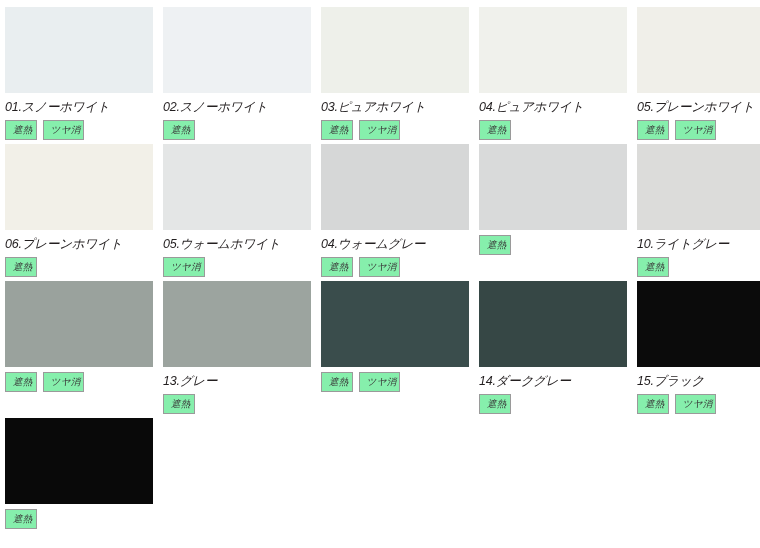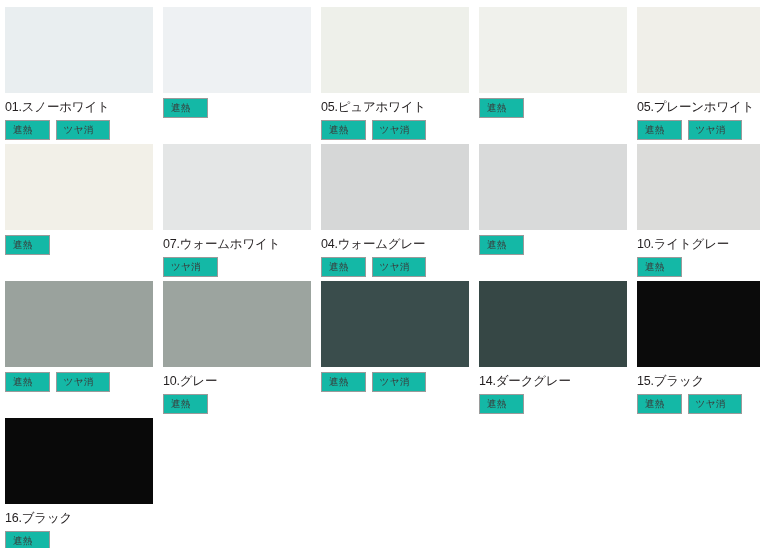--- a/index.html
+++ b/index.html
@@ -39,90 +39,95 @@
   }
 
   .swatch-label {
     font-size: 12.5px;
     line-height: 15px;
     color: #231f20;
     margin-top: 7px;
     white-space: nowrap;
     letter-spacing: -0.2px;
     font-weight: 400;
+    font-style: italic;
   }
 
   .badge-row {
     margin-top: 5px;
     display: flex;
     gap: 6px;
     align-items: flex-start;
   }
 
   .badge {
     border: 1px solid #9a9a9a;
     color: #3a3a3a;
     font-size: 9.5px;
     line-height: 1;
-    padding: 4px 16px 4px 7px;
-    background: #14b8a6;
+    padding: 4px 3px 4px 7px;
+    background: #86efac;
     white-space: nowrap;
     box-sizing: border-box;
     letter-spacing: 0.3px;
+    font-style: italic;
   }
 </style>
 </head>
 <body>
 
 <div id="swatch-grid">
     <div class="swatch-cell">
       <div class="swatch-chip" style="background: rgb(233, 238, 240);"></div>
       <div class="swatch-label">01.スノーホワイト</div>
       <div class="badge-row">
         <span class="badge">遮熱</span>
         <span class="badge">ツヤ消</span>
       </div>
     </div>
     <div class="swatch-cell">
       <div class="swatch-chip" style="background: rgb(238, 241, 243);"></div>
+      <div class="swatch-label">02.スノーホワイト</div>
       <div class="badge-row">
         <span class="badge">遮熱</span>
       </div>
     </div>
     <div class="swatch-cell">
       <div class="swatch-chip" style="background: rgb(238, 240, 234);"></div>
-      <div class="swatch-label">05.ピュアホワイト</div>
+      <div class="swatch-label">03.ピュアホワイト</div>
       <div class="badge-row">
         <span class="badge">遮熱</span>
         <span class="badge">ツヤ消</span>
       </div>
     </div>
     <div class="swatch-cell">
       <div class="swatch-chip" style="background: rgb(240, 241, 236);"></div>
+      <div class="swatch-label">04.ピュアホワイト</div>
       <div class="badge-row">
         <span class="badge">遮熱</span>
       </div>
     </div>
     <div class="swatch-cell">
       <div class="swatch-chip" style="background: rgb(240, 239, 233);"></div>
       <div class="swatch-label">05.プレーンホワイト</div>
       <div class="badge-row">
         <span class="badge">遮熱</span>
         <span class="badge">ツヤ消</span>
       </div>
     </div>
     <div class="swatch-cell">
       <div class="swatch-chip" style="background: rgb(242, 240, 232);"></div>
+      <div class="swatch-label">06.プレーンホワイト</div>
       <div class="badge-row">
         <span class="badge">遮熱</span>
       </div>
     </div>
     <div class="swatch-cell">
       <div class="swatch-chip" style="background: rgb(228, 230, 230);"></div>
-      <div class="swatch-label">07.ウォームホワイト</div>
+      <div class="swatch-label">05.ウォームホワイト</div>
       <div class="badge-row">
         <span class="badge">ツヤ消</span>
       </div>
     </div>
     <div class="swatch-cell">
       <div class="swatch-chip" style="background: rgb(214, 215, 215);"></div>
       <div class="swatch-label">04.ウォームグレー</div>
       <div class="badge-row">
         <span class="badge">遮熱</span>
         <span class="badge">ツヤ消</span>
@@ -143,21 +148,21 @@
     </div>
     <div class="swatch-cell">
       <div class="swatch-chip" style="background: rgb(154, 162, 157);"></div>
       <div class="badge-row">
         <span class="badge">遮熱</span>
         <span class="badge">ツヤ消</span>
       </div>
     </div>
     <div class="swatch-cell">
       <div class="swatch-chip" style="background: rgb(156, 164, 159);"></div>
-      <div class="swatch-label">10.グレー</div>
+      <div class="swatch-label">13.グレー</div>
       <div class="badge-row">
         <span class="badge">遮熱</span>
       </div>
     </div>
     <div class="swatch-cell">
       <div class="swatch-chip" style="background: rgb(58, 77, 76);"></div>
       <div class="badge-row">
         <span class="badge">遮熱</span>
         <span class="badge">ツヤ消</span>
       </div>
@@ -172,18 +177,17 @@
     <div class="swatch-cell">
       <div class="swatch-chip" style="background: rgb(11, 11, 11);"></div>
       <div class="swatch-label">15.ブラック</div>
       <div class="badge-row">
         <span class="badge">遮熱</span>
         <span class="badge">ツヤ消</span>
       </div>
     </div>
     <div class="swatch-cell">
       <div class="swatch-chip" style="background: rgb(9, 9, 9);"></div>
-      <div class="swatch-label">16.ブラック</div>
       <div class="badge-row">
         <span class="badge">遮熱</span>
       </div>
     </div>
   </div>
 
 </body></html>

